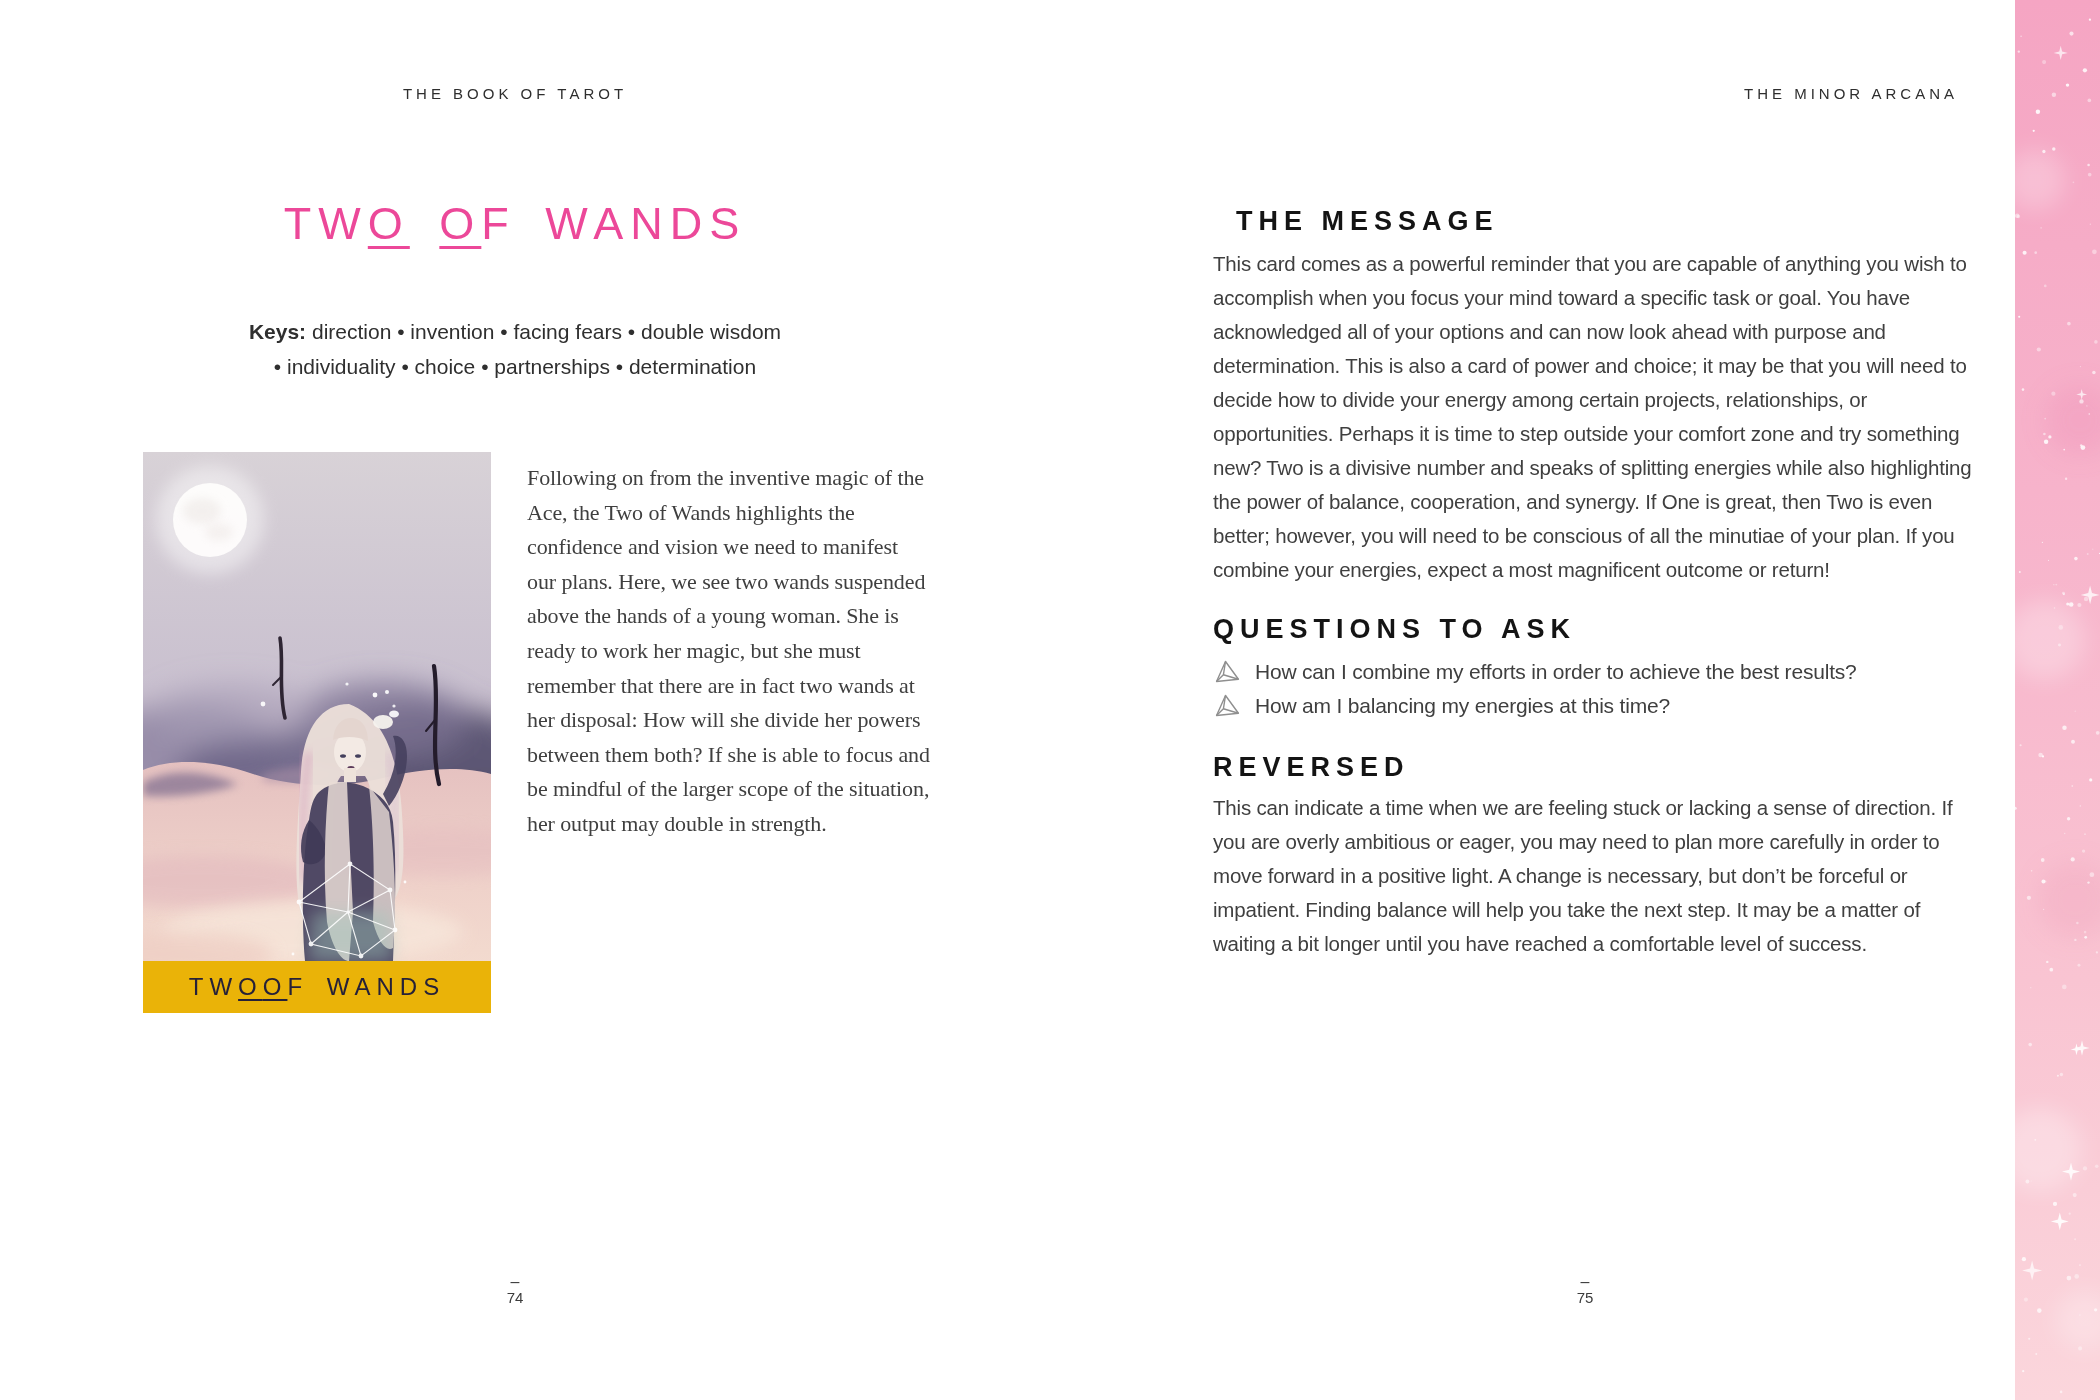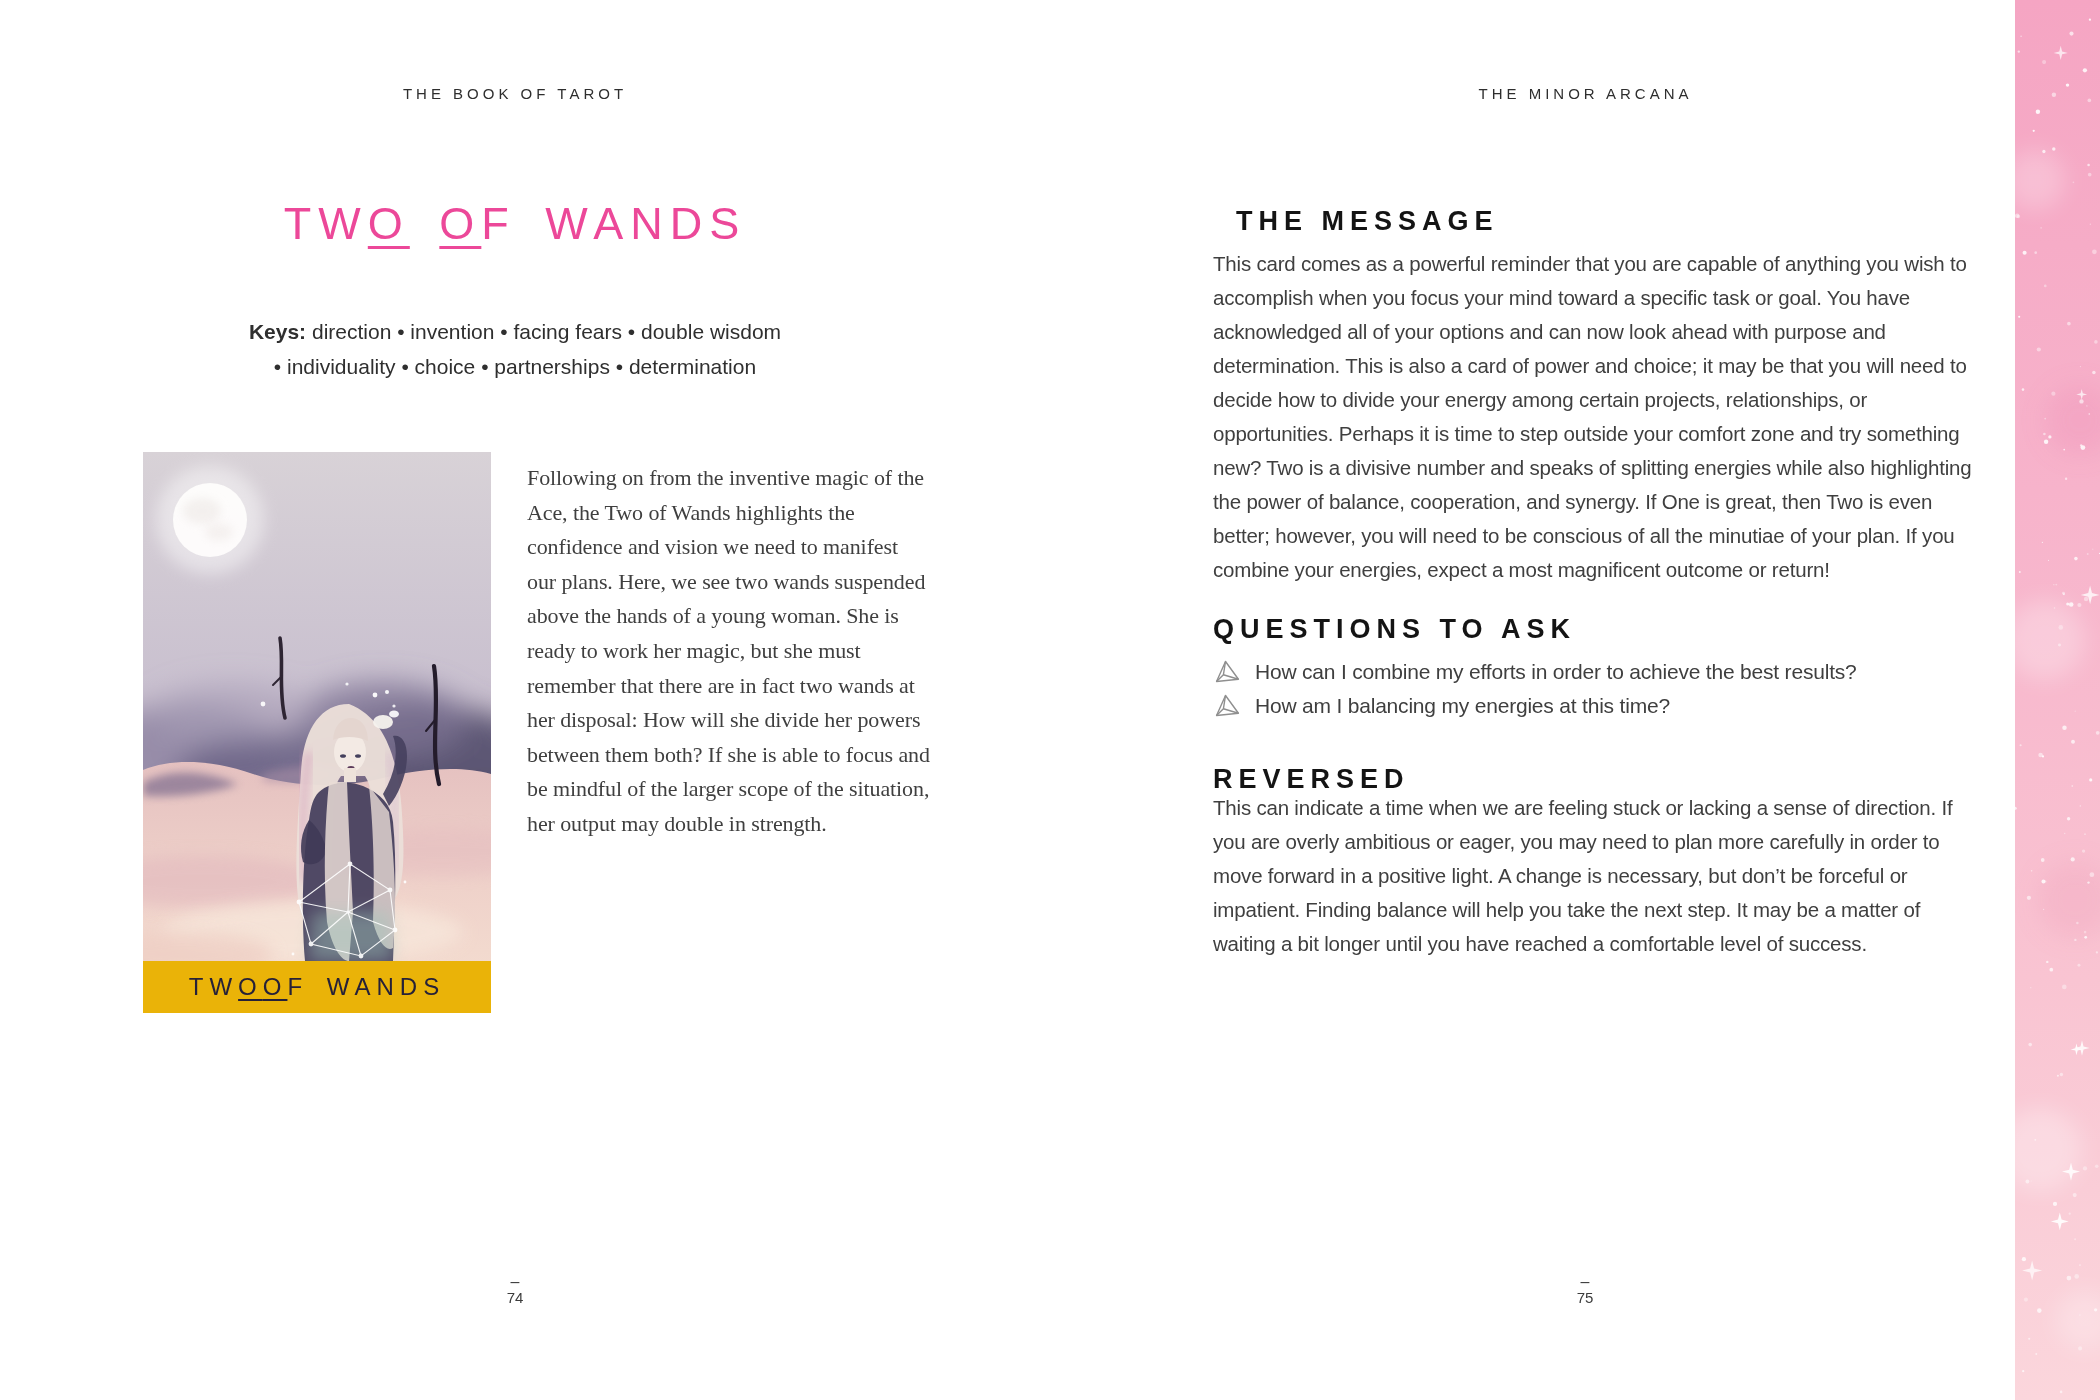--- a/index.html
+++ b/index.html
@@ -3,21 +3,21 @@
 <meta charset="utf-8">
 <style>
   html,body{margin:0;padding:0;background:#ffffff;}
   .spread{position:relative;width:2100px;height:1400px;background:#ffffff;overflow:hidden;
           font-family:"Liberation Sans","DejaVu Sans",sans-serif;color:#414141;}
 
   
   .running-head{position:absolute;top:85px;font-size:15px;letter-spacing:4px;color:#2e2e2e;
                 font-weight:500;text-align:center;}
   .running-head.left-pos{left:125px;width:780px;}
-  .running-head.right-pos{left:1213px;width:745px;}
+  .running-head.right-pos{left:1213px;width:745px;text-align:right;}
 
   
   .title{position:absolute;left:75px;top:198px;width:880px;margin:0;text-align:center;
          font-size:45px;font-weight:500;letter-spacing:7px;color:#ec4899;word-spacing:10px;}
   .title .uo{text-decoration:underline;text-underline-offset:7px;text-decoration-thickness:2.5px;}
   .keys{position:absolute;left:75px;top:314px;width:880px;text-align:center;
         font-size:21px;line-height:35px;color:#2f2f2f;}
   .keys-label{font-weight:700;}
 
   .card{position:absolute;left:143px;top:452px;width:348px;height:561px;margin:0;}
@@ -28,21 +28,21 @@
   .caption .uo{text-decoration:underline;text-underline-offset:4px;text-decoration-thickness:2px;}
 
   .body-left{position:absolute;left:512px;top:446px;width:404px;margin:15px;
              font-size:22px;line-height:34.6px;color:#3f3f3f;letter-spacing:-0.1px;font-family:Liberation Serif, serif;}
 
   
   .sec-head{position:absolute;left:1213px;margin:0;font-size:27px;font-weight:700;
             letter-spacing:6px;color:#141414;}
   .h-message{top:206px;margin-left:23px;}
   .h-questions{top:614px;}
-  .h-reversed{top:752px;margin-top:12px;}
+  .h-reversed{top:752px;}
   .sec-body{position:absolute;left:1213px;margin:0;width:760px;font-size:20.5px;
             line-height:34px;color:#3f3f3f;letter-spacing:-0.2px;}
   .b-message{top:247px;}
   .b-reversed{top:791px;}
 
   .q-list{position:absolute;left:1213px;top:650px;margin:0;padding:0;list-style:none;}
   .q-item{display:flex;align-items:flex-end;height:34px;font-size:21px;color:#3f3f3f;letter-spacing:-0.2px;}
   .q-icon{width:27px;height:25px;margin-right:15px;flex:0 0 auto;}
 
   

